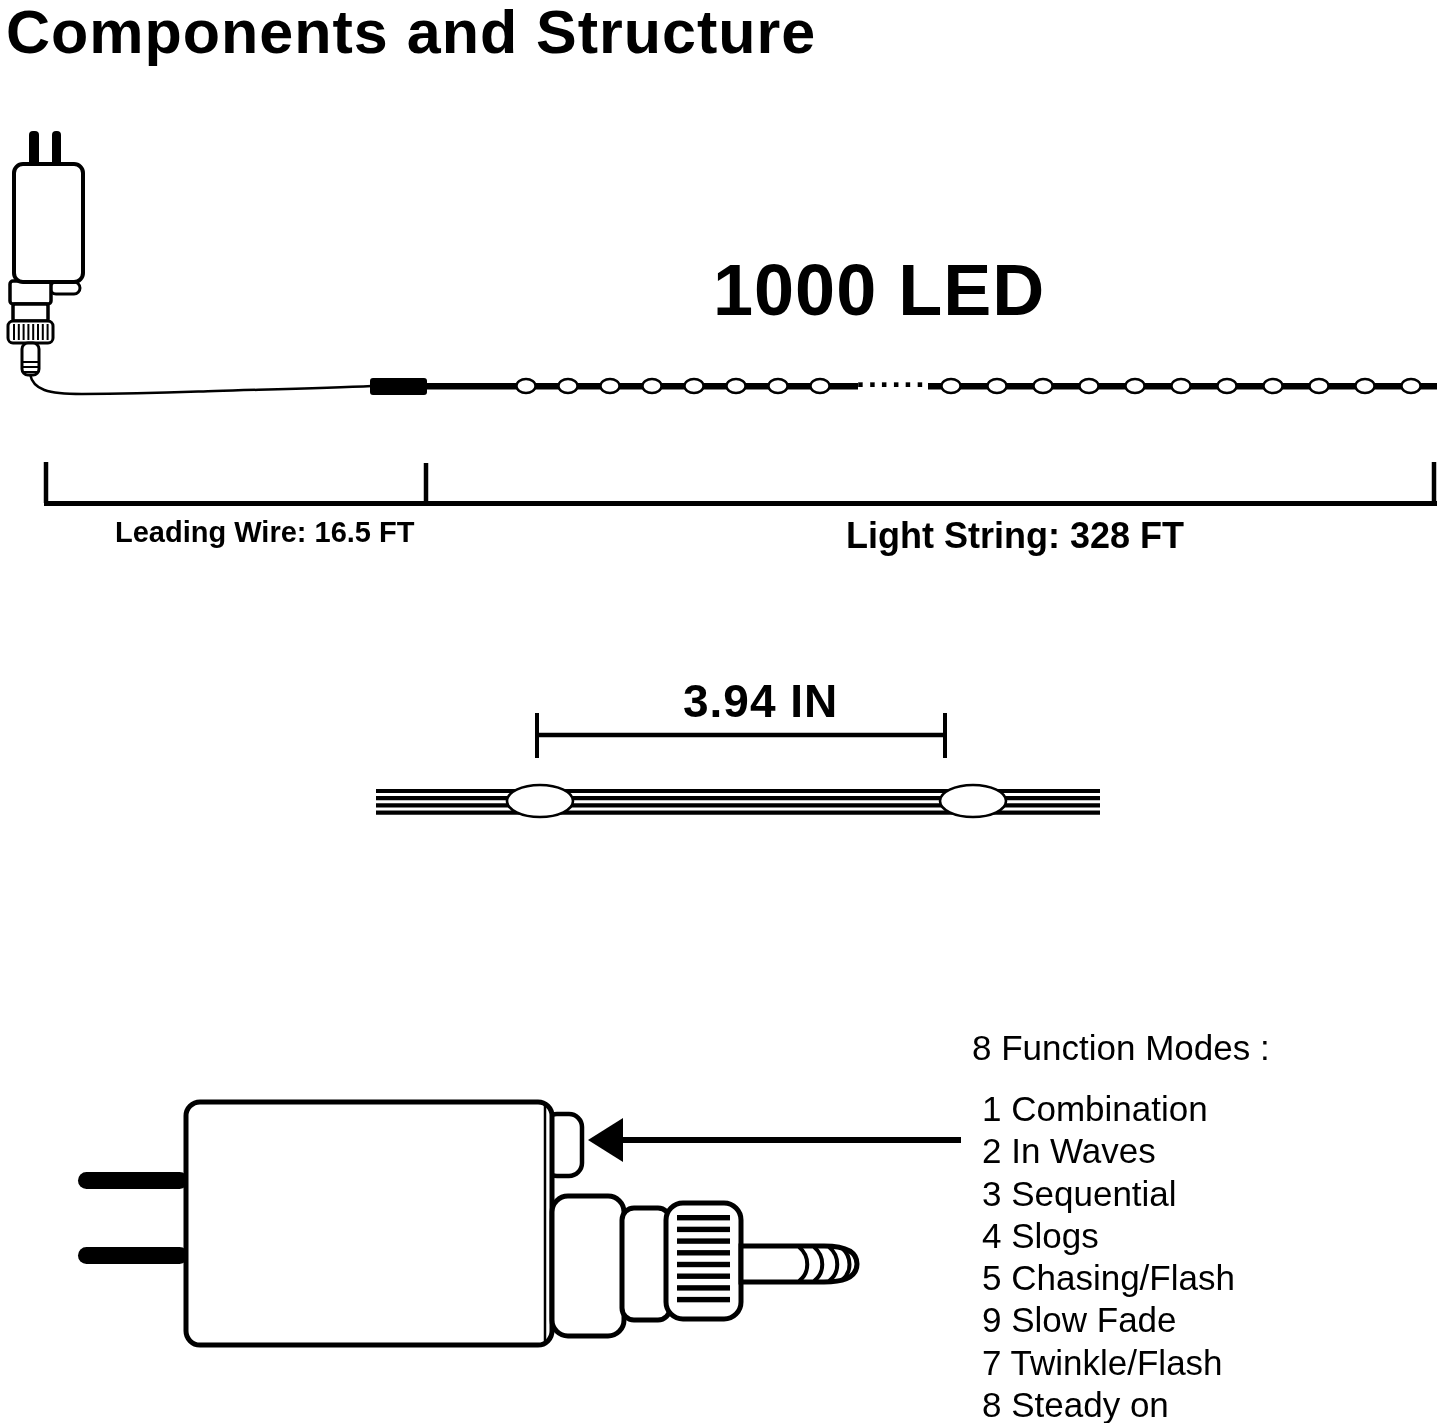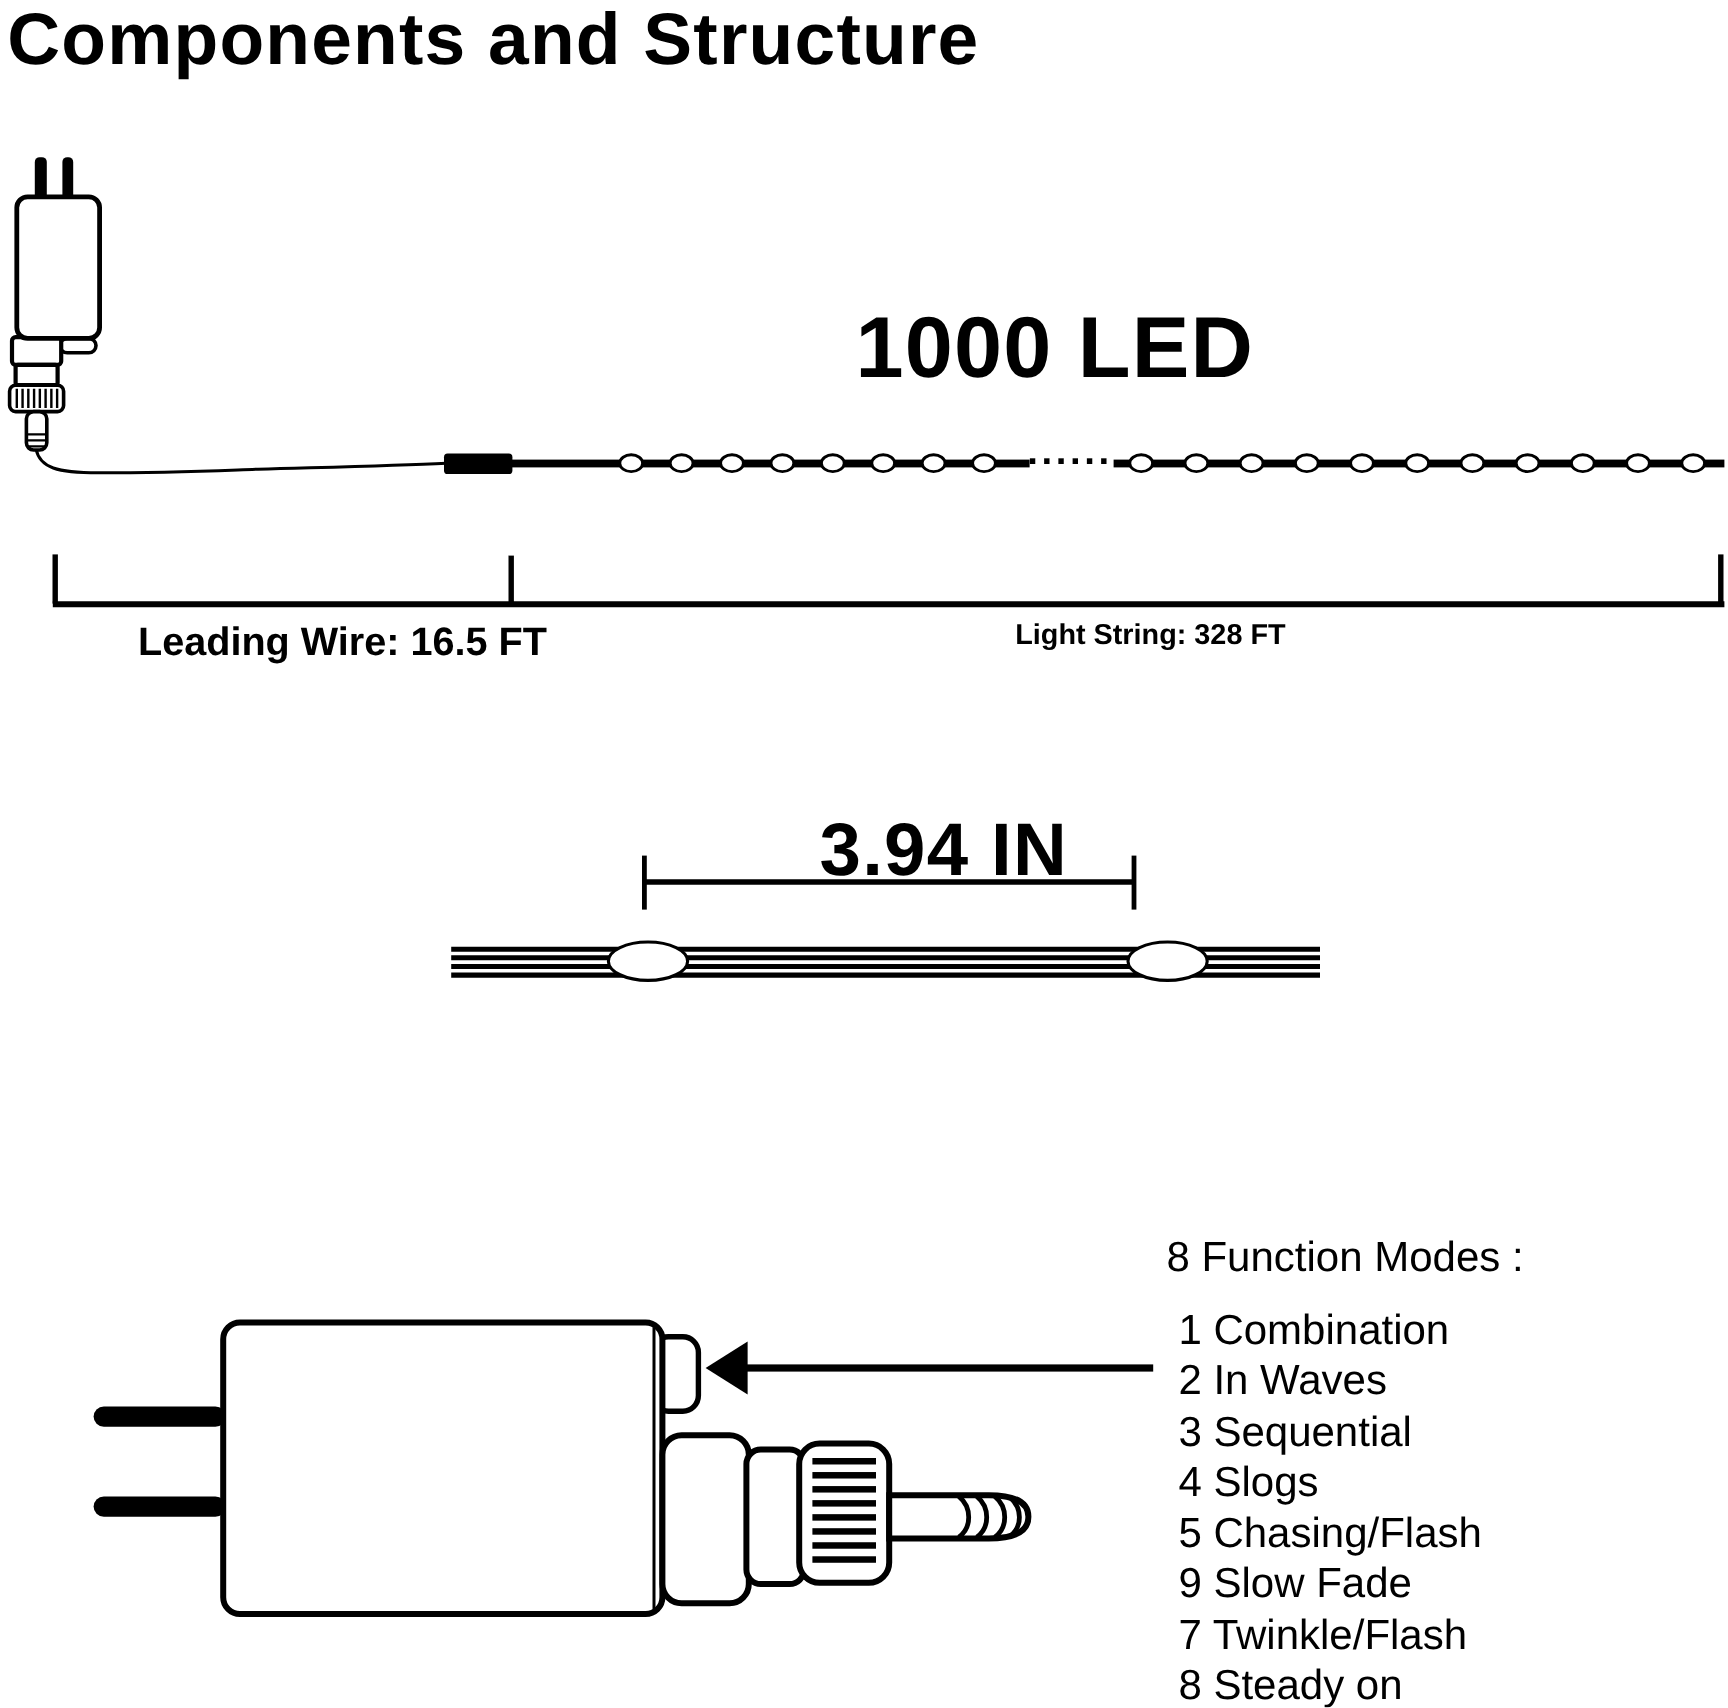--- a/index.html
+++ b/index.html
@@ -3,23 +3,23 @@
 <meta charset="utf-8">
 <style>
   html,body{margin:0;padding:0;background:#ffffff;}
   #page{position:relative;width:1440px;height:1423px;background:#ffffff;overflow:hidden;
         font-family:"Liberation Sans",sans-serif;color:#000;}
   #art{position:absolute;left:0;top:0;width:1440px;height:1423px;}
   .txt{position:absolute;white-space:nowrap;color:#000;line-height:1;}
   .title{left:6px;top:2px;font-size:61px;font-weight:bold;letter-spacing:1px;}
   .led-count{left:713px;top:254px;font-size:72px;font-weight:bold;letter-spacing:1px;}
   .dots{left:856px;top:360px;font-size:32px;font-weight:bold;letter-spacing:3px;}
-  .label-leading{left:115px;top:518px;font-size:33px;font-weight:bold;}
-  .label-string{left:846px;top:518px;font-size:24px;font-weight:bold;}
-  .label-spacing{left:683px;top:678px;font-size:62px;font-weight:bold;letter-spacing:1px;}
+  .label-leading{left:115px;top:518px;font-size:29px;font-weight:bold;}
+  .label-string{left:846px;top:518px;font-size:36px;font-weight:bold;}
+  .label-spacing{left:683px;top:678px;font-size:46px;font-weight:bold;letter-spacing:1px;}
   .modes-heading{left:972px;top:1030px;font-size:35px;font-weight:normal;}
   .modes-list{position:absolute;left:982px;top:1088px;font-size:35px;font-weight:normal;}
   .modes-list .mode-item{display:block;height:42.3px;line-height:42.3px;white-space:nowrap;}
 </style>
 </head>
 <body>
 
 <div id="page">
 
   <svg id="art" viewBox="0 0 1440 1423">

